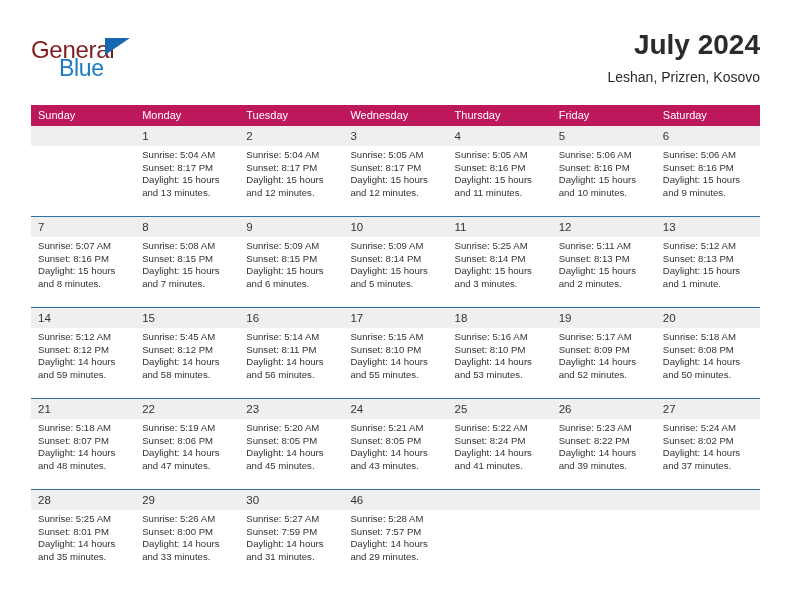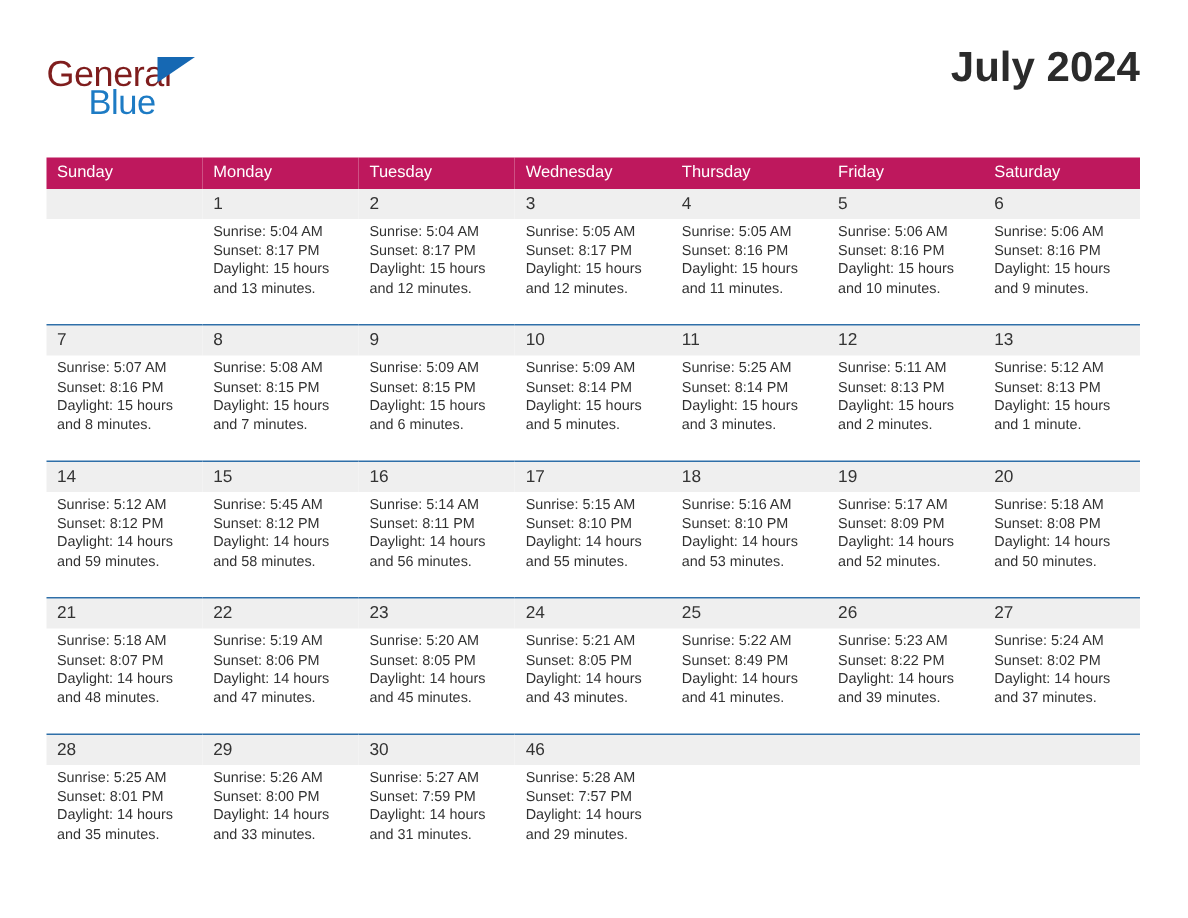--- a/index.html
+++ b/index.html
@@ -153,20 +153,21 @@
   <div class="header">
 
     <div class="brand">
       <span class="brand-general">General</span>
       <span class="brand-triangle"></span>
       <span class="brand-blue">Blue</span>
     </div>
 
     <div class="title-block">
       <div class="cal-title">July 2024</div>
+      <div class="cal-subtitle">Leshan, Prizren, Kosovo</div>
     </div>
 
   </div>
 
   <table class="calendar">
     <thead>
       <tr>
         <th>Sunday</th>
         <th>Monday</th>
         <th>Tuesday</th>
@@ -400,21 +401,21 @@
               <div>Sunrise: 5:21 AM</div>
               <div>Sunset: 8:05 PM</div>
               <div>Daylight: 14 hours</div>
               <div>and 43 minutes.</div>
             </div>
           </td>
           <td>
             <div class="daynum">25</div>
             <div class="daybody">
               <div>Sunrise: 5:22 AM</div>
-              <div>Sunset: 8:49 PM</div>
+              <div>Sunset: 8:24 PM</div>
               <div>Daylight: 14 hours</div>
               <div>and 41 minutes.</div>
             </div>
           </td>
           <td>
             <div class="daynum">26</div>
             <div class="daybody">
               <div>Sunrise: 5:23 AM</div>
               <div>Sunset: 8:22 PM</div>
               <div>Daylight: 14 hours</div>

